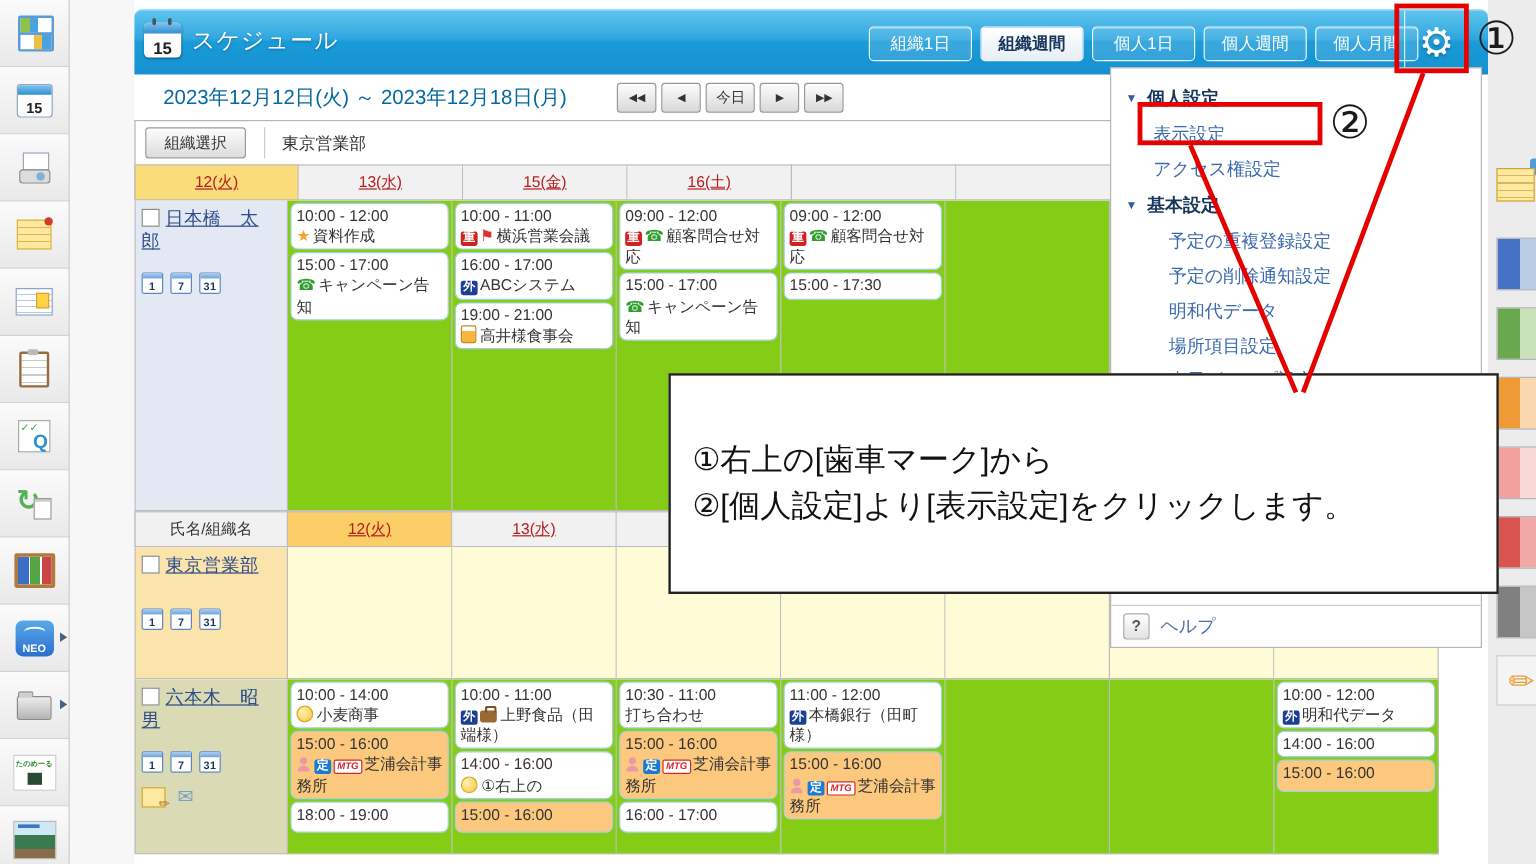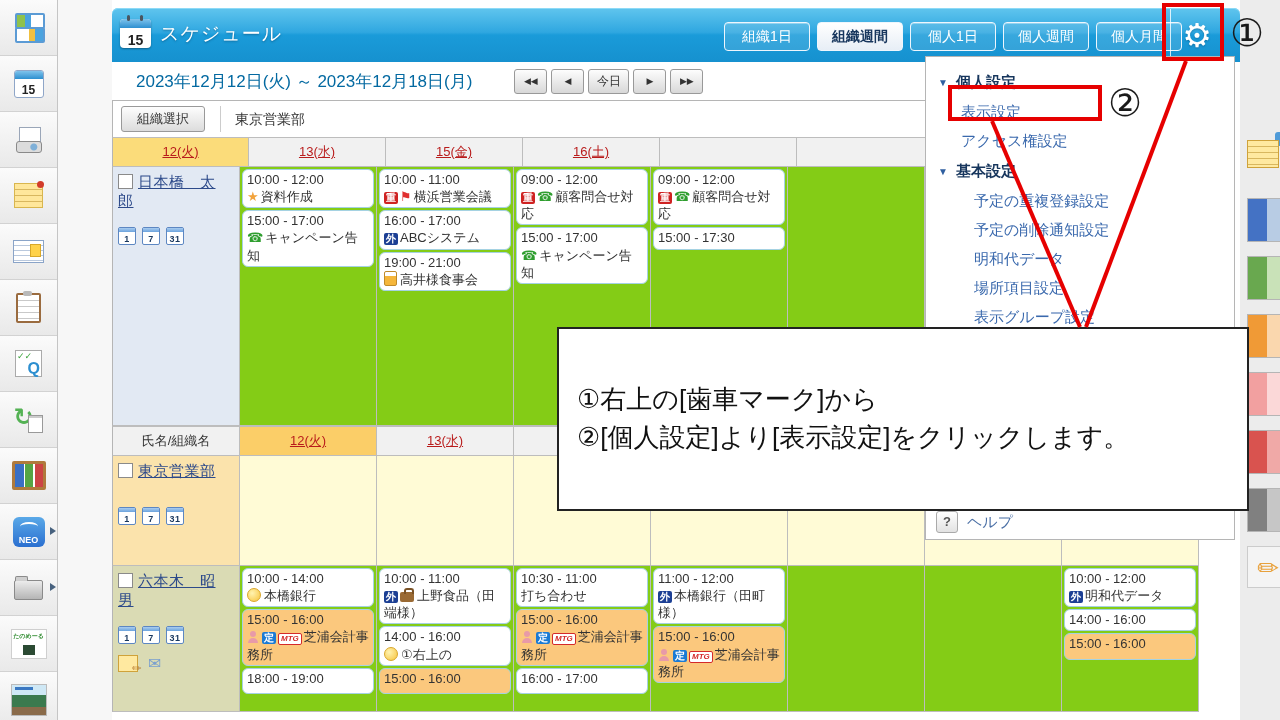--- a/index.html
+++ b/index.html
@@ -168,21 +168,21 @@
   .menu-link.lv2{padding-left:48px;}
   .menu-div{margin:16px 10px 6px;border-top:1px solid #ccc;}
   .menu-partial{color:#17365d;font-weight:bold;font-size:15px;padding:2px 0 0 35px;}
   .menu-help{position:absolute;bottom:0;left:0;right:0;border-top:1px solid #ccc;padding:6px 10px;display:flex;
         align-items:center;gap:9px;cursor:pointer;}
   .help-q{width:20px;height:20px;border:1px solid #aaa;border-radius:3px;background:linear-gradient(#fff,#e2e2e2);
         color:#555;font-weight:bold;font-size:13px;text-align:center;line-height:20px;}
   .help-label{color:#4a6fa5;font-size:15px;}
 
   
-  .callout{position:absolute;left:557px;top:327px;width:692px;height:184px;box-sizing:border-box;background:#fff;
+  .callout{position:absolute;left:557px;top:311px;width:692px;height:184px;box-sizing:border-box;background:#fff;
         border:2px solid #222;z-index:40;display:flex;flex-direction:column;justify-content:center;padding-left:18px;}
   .callout .line{font-size:26px;color:#111;line-height:1.45;}
   .annot-svg{position:absolute;left:0;top:0;z-index:45;pointer-events:none;}
   .redbox{position:absolute;border:4px solid #e60000;box-sizing:border-box;z-index:46;pointer-events:none;}
   .rb-gear{left:1162px;top:3px;width:62px;height:58px;}
   .rb-hyoji{left:948px;top:85px;width:154px;height:36px;}
   .circled{position:absolute;z-index:47;font-size:38px;color:#1a1a1a;line-height:1;}
   .c1{left:1230px;top:14px;}
   .c2{left:1108px;top:84px;}
 </style>
@@ -401,21 +401,21 @@
     <div class="gsec sec2 style-olive">
       <div class="g-body">
         <div class="namecell">
           <div><span class="cb"></span><span class="nlink">六本木　昭男</span></div>
           <div class="tools"><span class="mcal">1</span><span class="mcal">7</span><span class="mcal">31</span></div>
           <div class="tools2"><span class="t-memo"></span><span class="t-mail">✉</span></div>
         </div>
         <div class="daycell">
           <div class="ev">
             <div class="ev-time">10:00 - 14:00</div>
-            <div class="ev-body"><span class="ci ci-bulb"></span><span>本橋銀行</span></div>
+            <div class="ev-body"><span class="ci ci-bulb"></span><span>小麦商事</span></div>
           </div>
           <div class="ev orange">
             <div class="ev-time">15:00 - 16:00</div>
             <div class="ev-body"><span class="ci ci-person"></span><span class="bd bd-tei">定</span><span class="bd bd-mtg">MTG</span><span>芝浦会計事務所</span></div>
           </div>
           <div class="ev">
             <div class="ev-time">18:00 - 19:00</div>
             <div class="ev-body" style="min-height: 4px;"><span></span></div>
           </div>
         </div>

